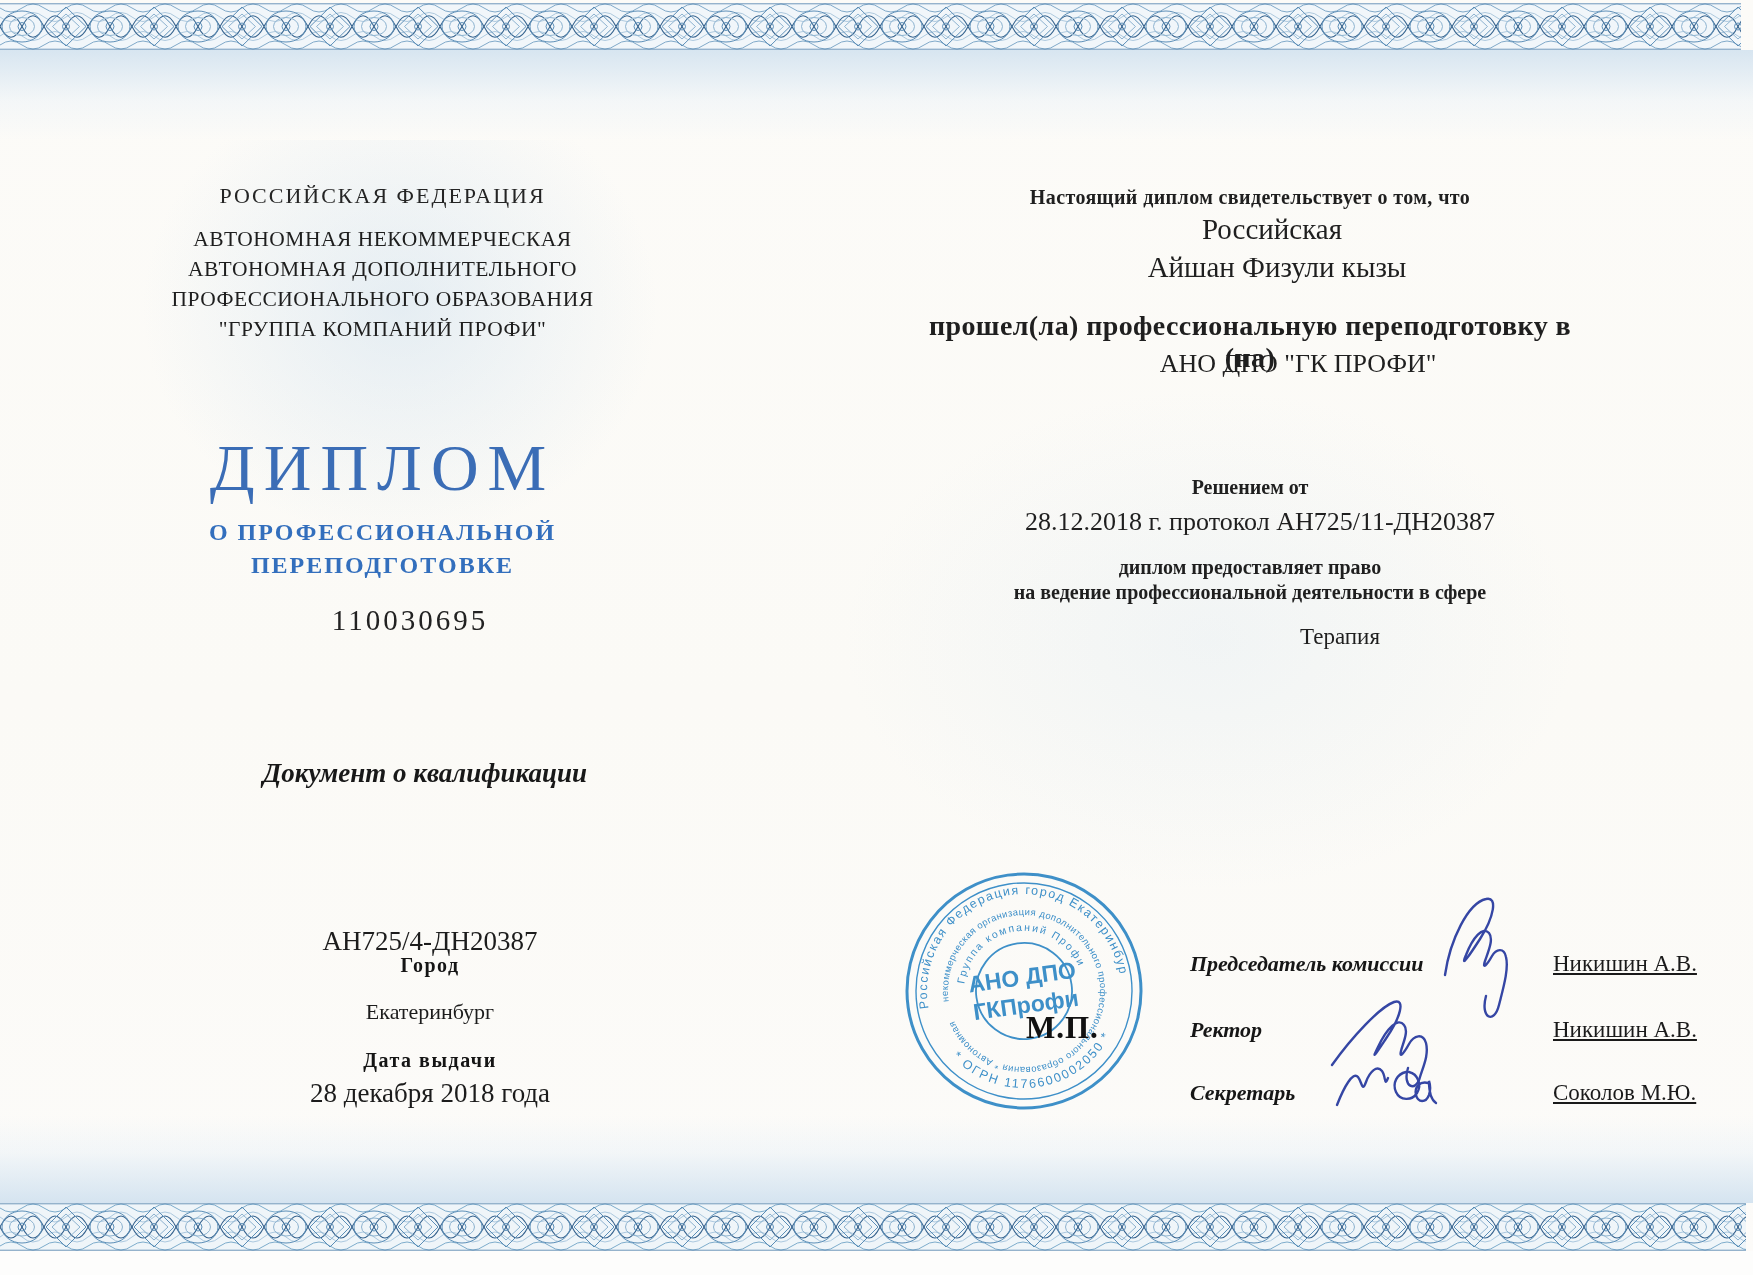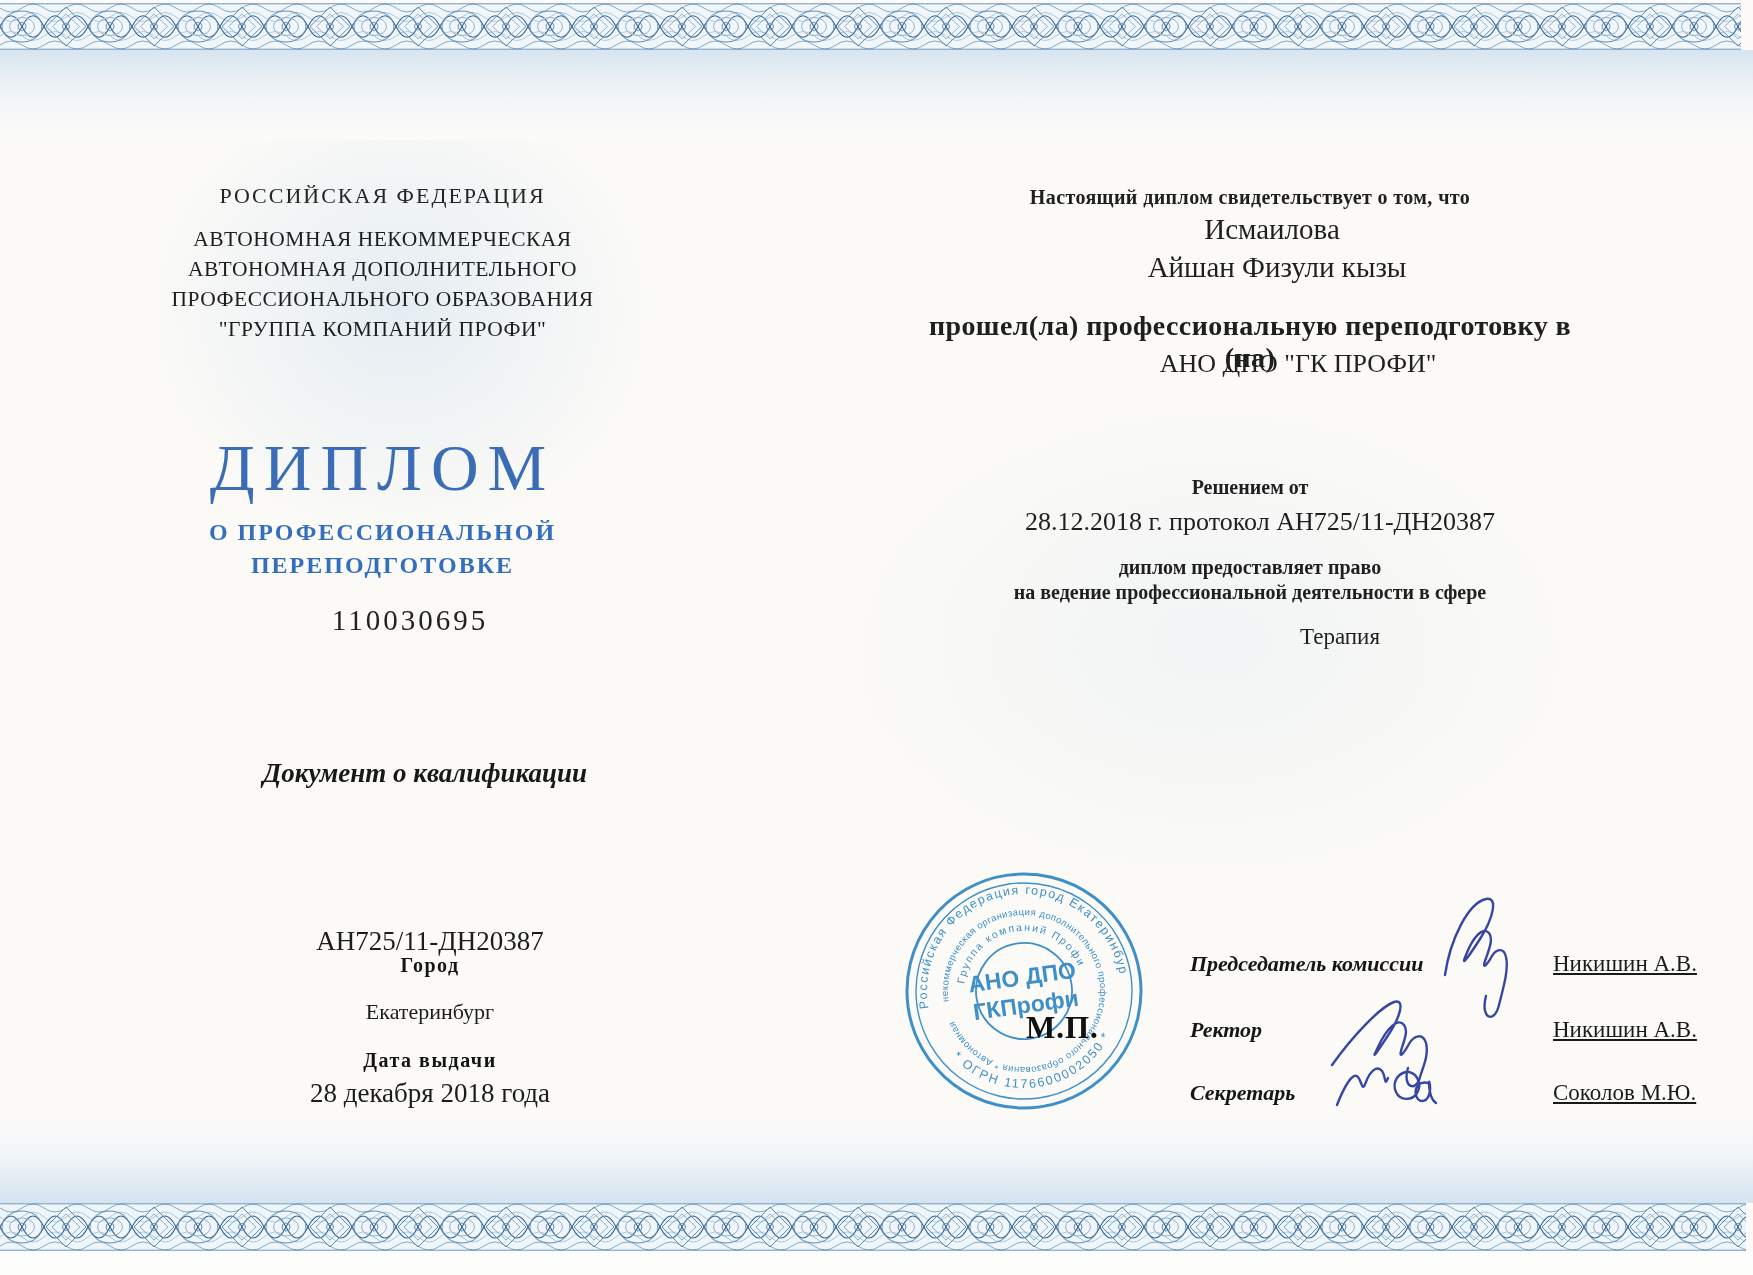--- a/index.html
+++ b/index.html
@@ -108,30 +108,30 @@
 
   <div class="abs ctr diploma-subtitle">
     <div>О ПРОФЕССИОНАЛЬНОЙ</div>
     <div>ПЕРЕПОДГОТОВКЕ</div>
   </div>
 
   <div class="abs ctr blank-number">110030695</div>
 
   <div class="abs ctr doc-type">Документ о квалификации</div>
 
-  <div class="abs ctr fld-value reg-value">АН725/11-ДН20387</div>
+  <div class="abs ctr fld-value reg-value">АН725/4-ДН20387</div>
 
   <div class="abs ctr fld-label city-label">Город</div>
   <div class="abs ctr fld-value city-value">Екатеринбург</div>
 
   <div class="abs ctr fld-label date-label">Дата выдачи</div>
   <div class="abs ctr fld-value date-value">28 декабря 2018 года</div>
 
   <div class="abs ctr rcol r-intro">Настоящий диплом свидетельствует о том, что</div>
-  <div class="abs ctr rcol r-surname">Исмаилова</div>
+  <div class="abs ctr rcol r-surname">Российская</div>
   <div class="abs ctr rcol r-name">Айшан Физули кызы</div>
   <div class="abs ctr rcol r-passed">прошел(ла) профессиональную переподготовку в (на)</div>
   <div class="abs ctr rcol r-org">АНО ДПО "ГК ПРОФИ"</div>
   <div class="abs ctr rcol r-declabel">Решением от</div>
   <div class="abs ctr rcol r-decision">28.12.2018 г. протокол АН725/11-ДН20387</div>
   <div class="abs ctr rcol r-grants1">диплом предоставляет право</div>
   <div class="abs ctr rcol r-grants2">на ведение профессиональной деятельности в сфере</div>
   <div class="abs ctr rcol r-field">Терапия</div>
 
   <svg class="abs stamp" viewBox="0 0 240 240">

